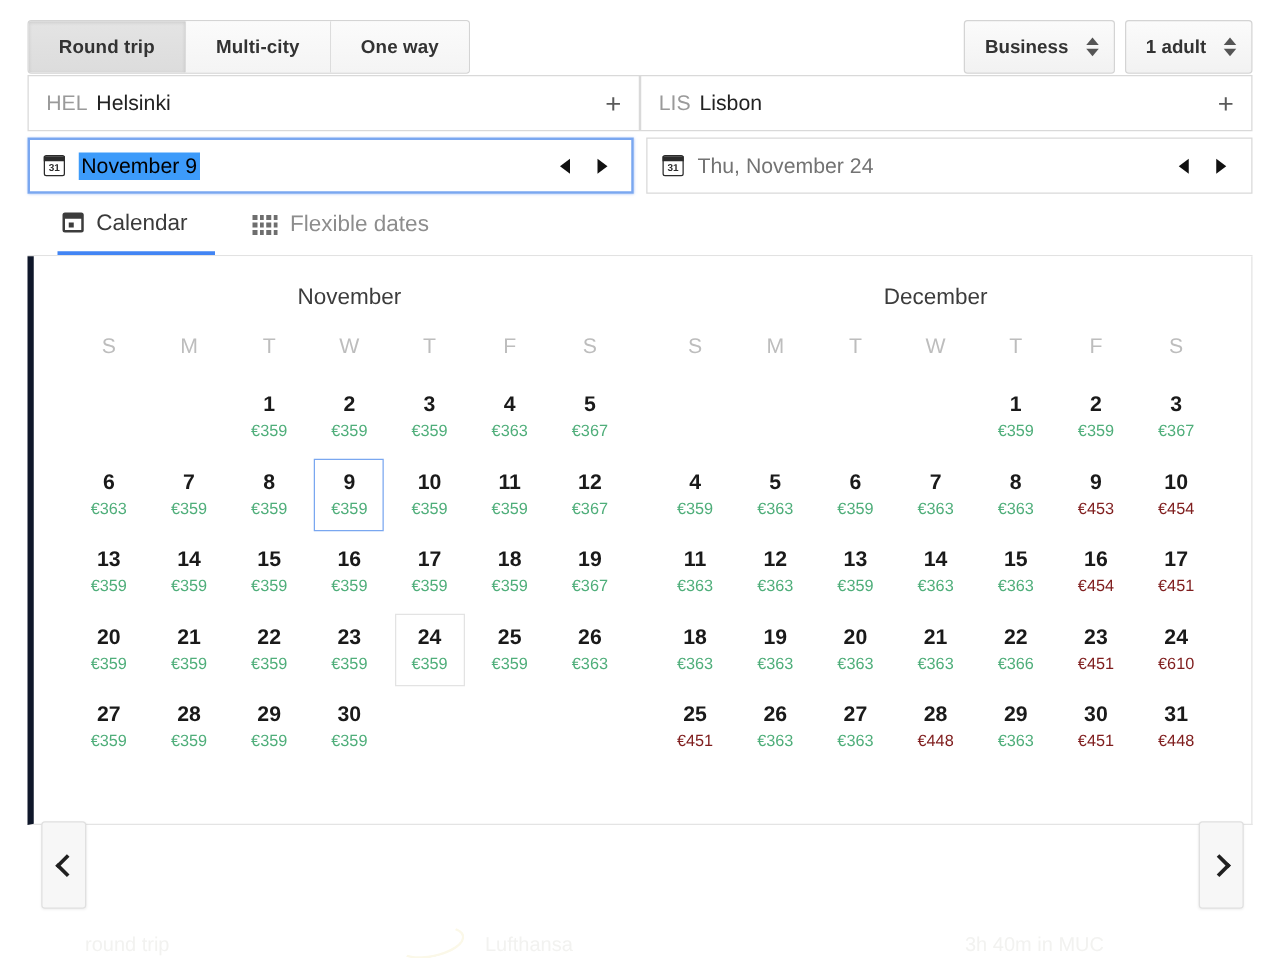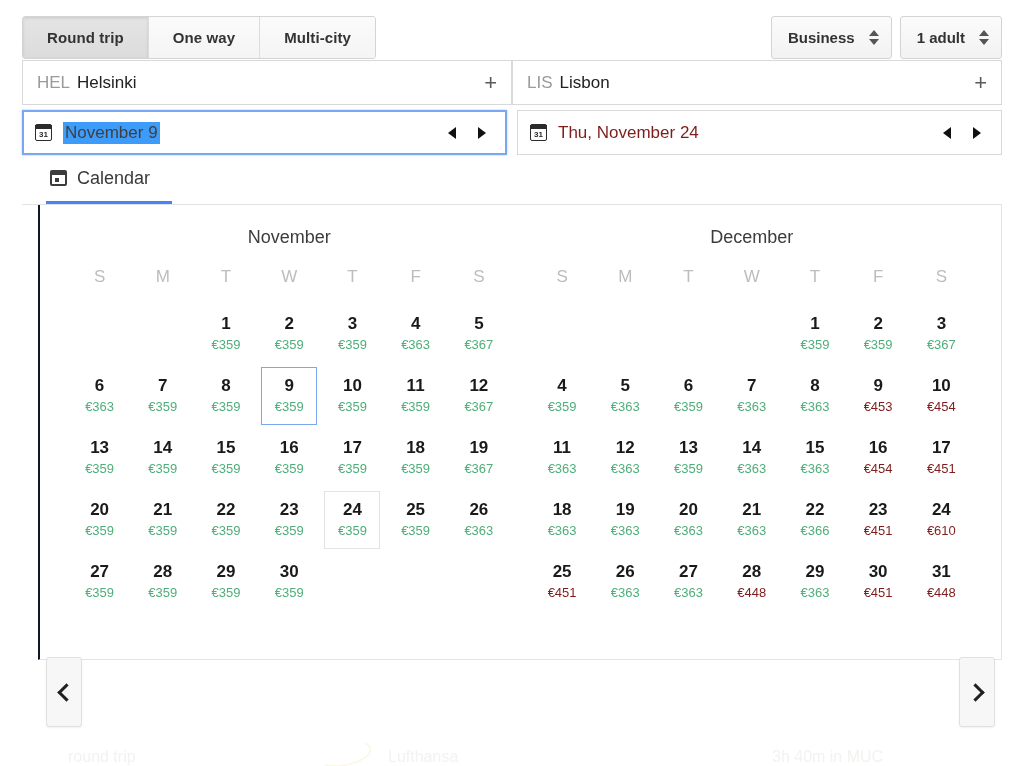--- a/index.html
+++ b/index.html
@@ -98,22 +98,22 @@
     width: 17px; height: 17px; border: 1.6px solid #2b2b2b; border-radius: 2px;
     position: relative; margin-right: 11px; flex: none;
     font-size: 8px; line-height: 10px; text-align: center;
     color: #2b2b2b; font-weight: bold; padding-top: 5px;
   }
   .calglyph::before {
     content: ""; position: absolute; left: -1px; right: -1px; top: 0;
     height: 4px; background: #2b2b2b;
   }
   .calglyph span { position: relative; z-index: 1; }
-  .dtext { font-size: 17px; color: #7f1d1d; }
-  .dtext.selected { background: #3d9bfa; color: #404040; padding: 1px 2px; }
+  .dtext { font-size: 17px; color: #737373; }
+  .dtext.selected { background: #3d9bfa; color: #000000; padding: 1px 2px; }
   .darrows { margin-left: auto; display: flex; align-items: center; gap: 22px; padding-right: 8px; }
   .darrows i { width: 0; height: 0; cursor: pointer; display: block;
     border-top: 6px solid transparent; border-bottom: 6px solid transparent; }
   .darrows i.prev { border-right: 8px solid #111; }
   .darrows i.next { border-left: 8px solid #111; }
 
   
   .filters {
     display: flex; align-items: center; gap: 26px;
     height: 46px; padding: 0 0 0 22px; margin-top: 4px;
@@ -144,22 +144,22 @@
   .ico-grid {
     width: 20px; height: 16px; flex: none;
     display: grid; grid-template-columns: repeat(4,1fr); grid-template-rows: repeat(3,1fr); gap: 2px;
   }
   .ico-grid i { background: #6e6e6e; display: block; }
   .ico-bars { display: flex; align-items: flex-end; gap: 2px; height: 17px; flex: none; }
   .ico-bars i { width: 4px; background: #4a4a4a; display: block; }
 
   
   .calwrap {
-    position: relative; margin: 0 0 0 16px;
-    border-left: 2px solid #0f172a; border-right: 1px solid #e4e4e4;
+    position: relative; margin: 0 0 0 0;
+    border-left: 5px solid #0f172a; border-right: 1px solid #e4e4e4;
     border-bottom: 1px solid #e4e4e4;
     background: #fff; height: 455px;
   }
   .months { display: flex; padding: 16px 18px 0 18px; }
   .month { flex: 1; padding: 0 10px; }
   .month-title {
     text-align: center; font-size: 18px; color: #3c3c3c; margin: 6px 0 18px 0;
   }
   table.cal { width: 100%; border-collapse: collapse; table-layout: fixed; }
   table.cal th {
@@ -203,22 +203,22 @@
     <div class="ghost-text" style="left: 772px; top: 748px;">3h 40m in MUC</div>
   </div>
 
 <div id="page">
 
   <div class="topcard">
 
     <div class="seg-row">
       <div class="segmented">
           <div class="seg-btn active">Round trip</div>
+          <div class="seg-btn">Multi-city</div>
           <div class="seg-btn">One way</div>
-          <div class="seg-btn">Multi-city</div>
         </div>
       <div class="pickers">
           <div class="picker">
             <span class="lbl">Business</span>
             <span class="spin">
               <i class="up"></i>
               <i class="dn"></i>
             </span>
           </div>
           <div class="picker">
@@ -262,20 +262,37 @@
         </span>
       </div>
     </div>
 
 
     <div class="tabsbar">
         <div class="tab active">
           <span class="ico-cal"></span>
           <span>Calendar</span>
         </div>
+        <div class="tab">
+          <span class="ico-grid">
+            <i></i>
+            <i></i>
+            <i></i>
+            <i></i>
+            <i></i>
+            <i></i>
+            <i></i>
+            <i></i>
+            <i></i>
+            <i></i>
+            <i></i>
+            <i></i>
+          </span>
+          <span>Flexible dates</span>
+        </div>
       </div>
 
     <div class="calwrap">
       <div class="months">
           <div class="month">
             <div class="month-title">November</div>
             <table class="cal">
               <thead>
                 <tr>
                   <th>S</th>

